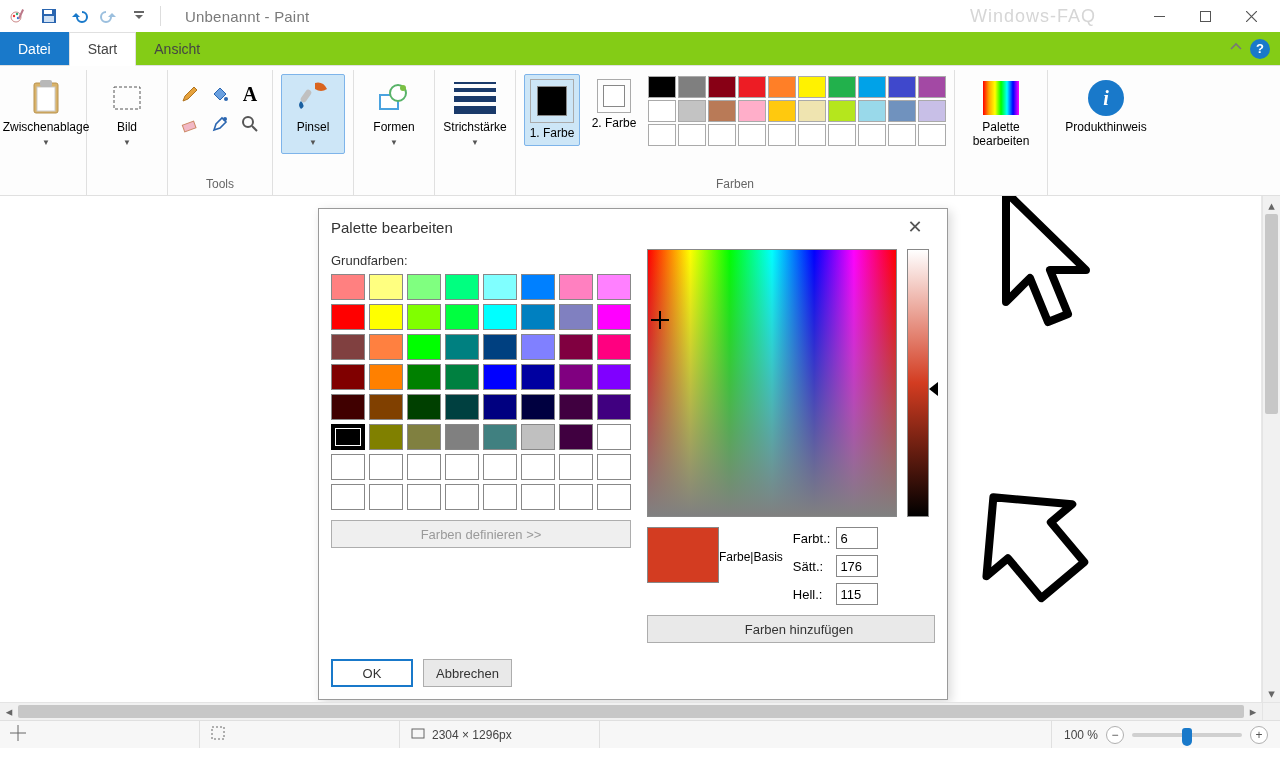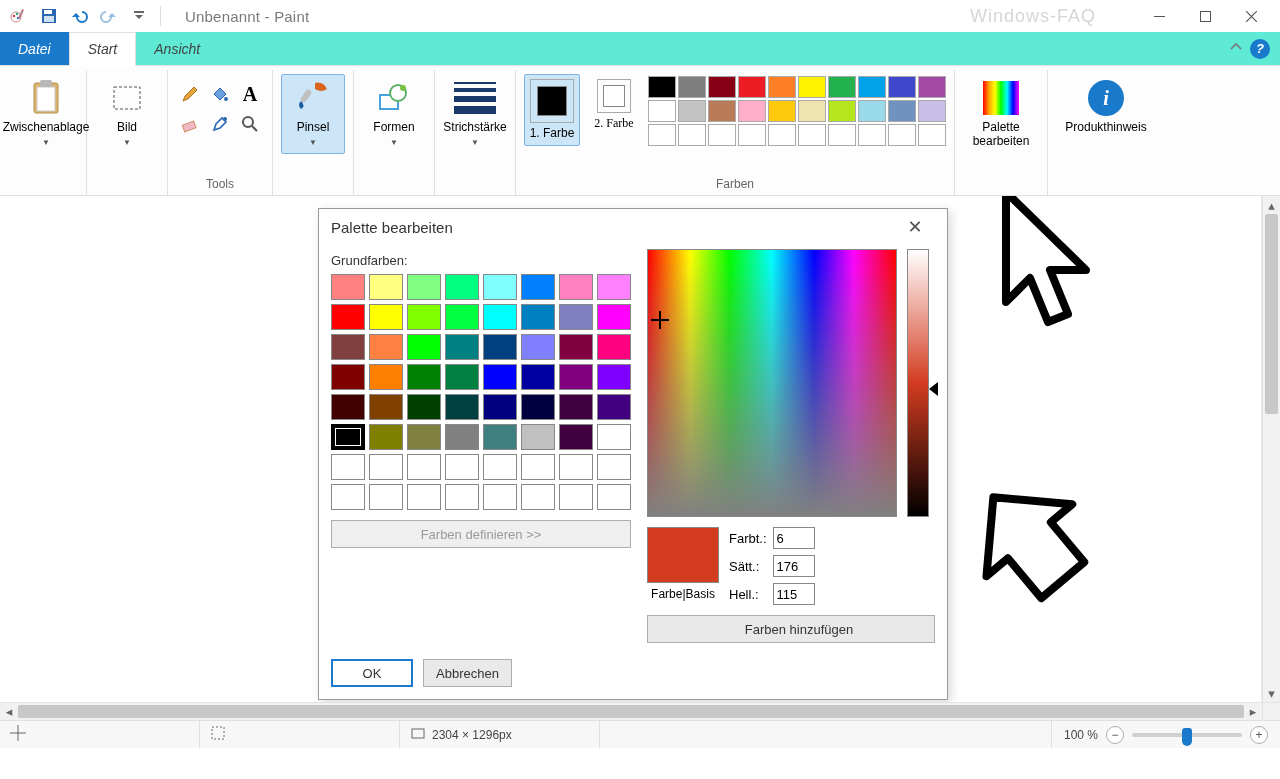--- a/index.html
+++ b/index.html
@@ -17,21 +17,21 @@
   .titlebar .qat { display:flex; align-items:center; gap:4px; }
   .qat-btn { width:26px; height:26px; display:flex; align-items:center; justify-content:center; border-radius:2px; color:#1979ca; }
   .qat-btn.disabled { color:#9bbfde; }
   .title-text { margin-left:16px; color:#7a7a7a; font-size:15px; letter-spacing:.2px;}
   .title-spacer { flex:1; }
   .watermark { color:#d6d6d6; font-size:18px; font-weight:300; letter-spacing:1px; margin-right:40px;}
   .win-btns { display:flex; }
   .win-btn { width:46px; height:32px; display:flex; align-items:center; justify-content:center; color:#666; }
   .win-btn svg{width:11px;height:11px;}
   
-  .tabs { height:34px; display:flex; align-items:stretch; border-bottom:1px solid var(--ribbon-sep); background:#5eead4;font-style:italic; }
+  .tabs { height:34px; display:flex; align-items:stretch; border-bottom:1px solid var(--ribbon-sep); background:#84cc16; }
   .tab { padding:0 18px; display:flex; align-items:center; font-size:14px; color:#444; }
   .tab.file { background:var(--accent); color:#fff; }
   .tab.active { border:1px solid var(--ribbon-sep); border-bottom:1px solid #fff; margin-bottom:-1px; background:#fff;}
   .tabs-spacer{flex:1;}
   .tabs-right{display:flex;align-items:center;gap:8px;padding-right:10px;}
   .help-circle{width:20px;height:20px;border-radius:50%;background:var(--accent);color:#fff;display:flex;align-items:center;justify-content:center;font-size:13px;font-weight:bold;}
   
   .ribbon { height:130px; background:#fdfdfd; border-bottom:1px solid var(--ribbon-sep); display:flex; padding:4px 6px 0 6px; }
   .group { display:flex; flex-direction:column; align-items:center; padding:0 8px; border-right:1px solid var(--ribbon-sep); }
   .group:last-child{border-right:none;}
@@ -108,21 +108,21 @@
      linear-gradient(to right,#ff0000 0%,#ffff00 17%,#00ff00 33%,#00ffff 50%,#0000ff 67%,#ff00ff 83%,#ff0000 100%);
   }
   .grad-cursor{position:absolute;width:12px;height:12px;left:6px;top:64px;}
   .grad-cursor::before,.grad-cursor::after{content:"";position:absolute;background:#000;}
   .grad-cursor::before{left:5px;top:-3px;width:2px;height:18px;}
   .grad-cursor::after{top:5px;left:-3px;height:2px;width:18px;}
   .lum-bar{width:22px;height:268px;border:1px solid #888;margin-left:10px;background:linear-gradient(to bottom,#fff 0%,#d33c21 50%,#000 100%);position:relative;display:inline-block;vertical-align:top;}
   .lum-arrow{position:absolute;right:-10px;top:132px;width:0;height:0;border-top:7px solid transparent;border-bottom:7px solid transparent;border-right:9px solid #000;}
   .right-top{display:flex;}
   .right-bottom{display:flex;gap:10px;margin-top:10px;align-items:flex-start;}
-  .preview-col{display:flex;flex-direction:column;align-items:center;}
+  .preview-col{display:flex;align-items:center;}
   .preview-sw{width:72px;height:56px;border:1px solid #888;}
   .preview-label{font-size:12px;margin-top:4px;}
   .num-grid{display:grid;grid-template-columns:auto 42px;gap:6px 6px;align-items:center;font-size:13px;}
   .num-grid input{width:42px;height:22px;border:1px solid #888;text-align:left;padding:0 3px;font-size:13px;}
   .num-cols{display:flex;gap:16px;}
   .add-row{margin-top:10px;}
   .add-row .btn{width:100%;padding-left:28px;}
   
   .big-arrow{position:absolute;pointer-events:none;}
   .big-arrow svg{display:block;}
@@ -324,21 +324,21 @@
   </div>
 
   <div class="group" style="border-right:1px solid var(--ribbon-sep);">
     <div class="group-content" style="align-items:flex-start;">
       <div class="big-btn sel" style="width:56px;">
         <div class="color-box">
             <div class="inner" style="background:#000;"></div>
           </div>
         <div class="label">1. Farbe</div>
       </div>
-      <div class="big-btn" style="width:56px;font-family:Liberation Serif, serif;">
+      <div class="big-btn" style="width:56px;">
         <div class="color-box" style="width:34px;height:34px;">
             <div class="inner" style="background:#fff;width:22px;height:22px;"></div>
           </div>
         <div class="label">2. Farbe</div>
       </div>
       <div class="palette" id="ribbon-palette" style="margin-top:2px;">
           <div class="sw" style="background: rgb(0, 0, 0);"></div>
           <div class="sw" style="background: rgb(127, 127, 127);"></div>
           <div class="sw" style="background: rgb(136, 0, 21);"></div>
           <div class="sw" style="background: rgb(237, 28, 36);"></div>

